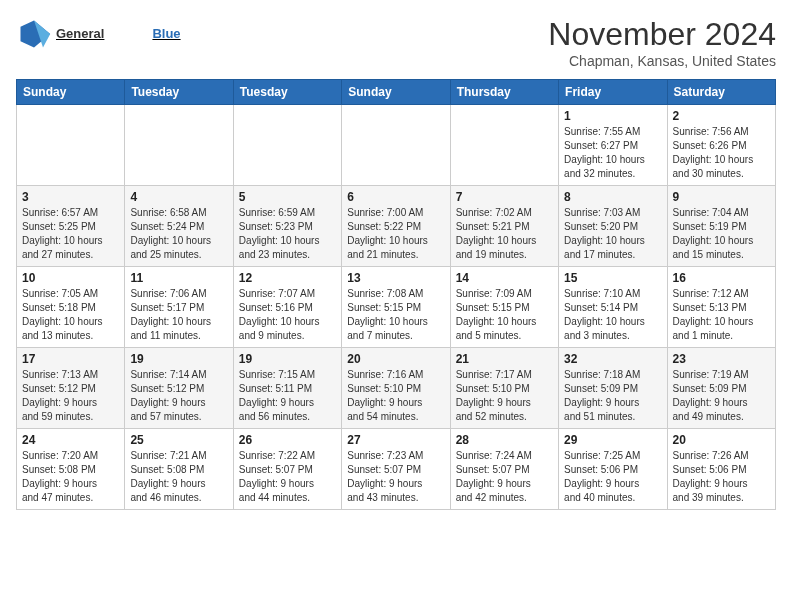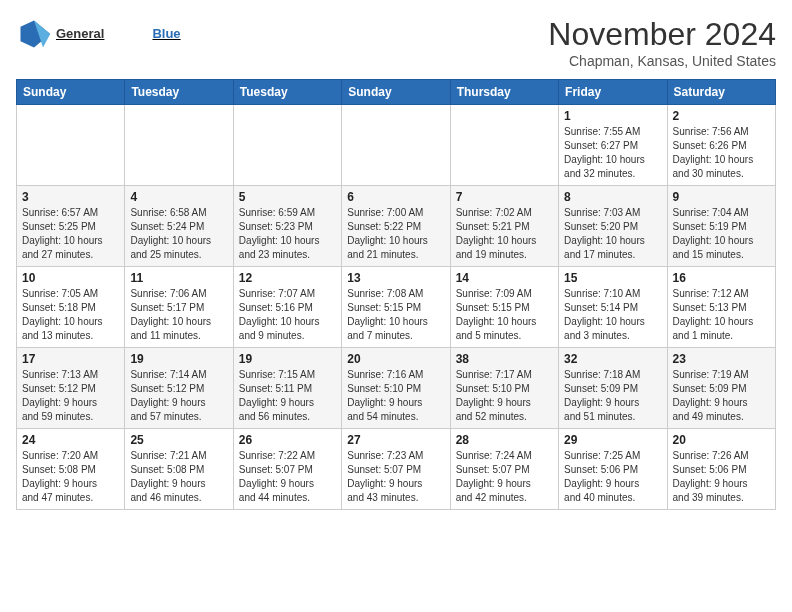--- a/index.html
+++ b/index.html
@@ -211,21 +211,21 @@
         </td>
         <td>
           <span class="day-num">19</span>
           <div class="day-info">Sunrise: 7:15 AM<br>Sunset: 5:11 PM<br>Daylight: 9 hours<br>and 56 minutes.</div>
         </td>
         <td>
           <span class="day-num">20</span>
           <div class="day-info">Sunrise: 7:16 AM<br>Sunset: 5:10 PM<br>Daylight: 9 hours<br>and 54 minutes.</div>
         </td>
         <td>
-          <span class="day-num">38</span>
+          <span class="day-num">21</span>
           <div class="day-info">Sunrise: 7:17 AM<br>Sunset: 5:10 PM<br>Daylight: 9 hours<br>and 52 minutes.</div>
         </td>
         <td>
           <span class="day-num">32</span>
           <div class="day-info">Sunrise: 7:18 AM<br>Sunset: 5:09 PM<br>Daylight: 9 hours<br>and 51 minutes.</div>
         </td>
         <td>
           <span class="day-num">23</span>
           <div class="day-info">Sunrise: 7:19 AM<br>Sunset: 5:09 PM<br>Daylight: 9 hours<br>and 49 minutes.</div>
         </td>

